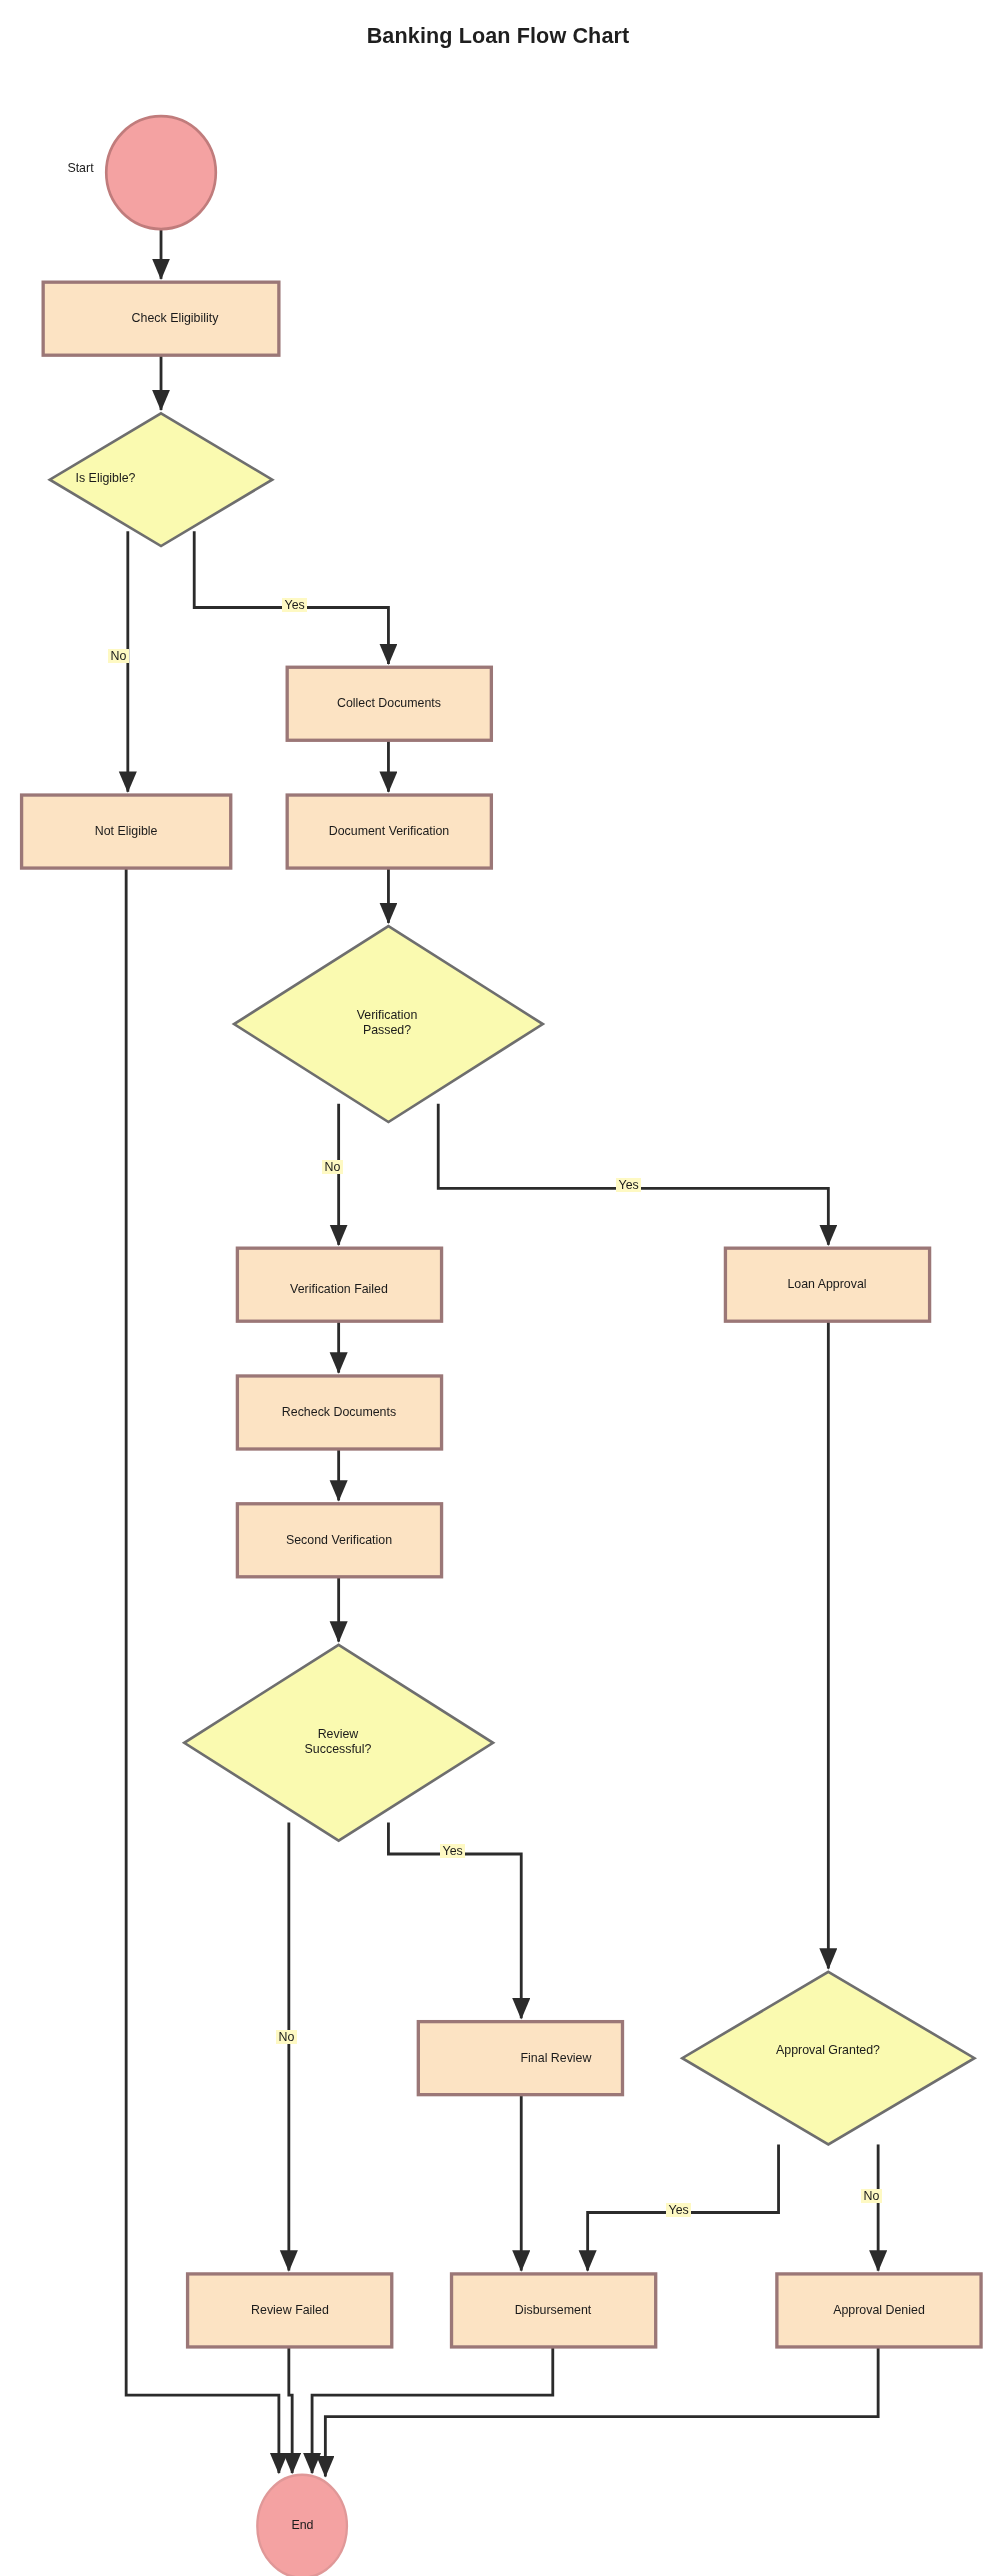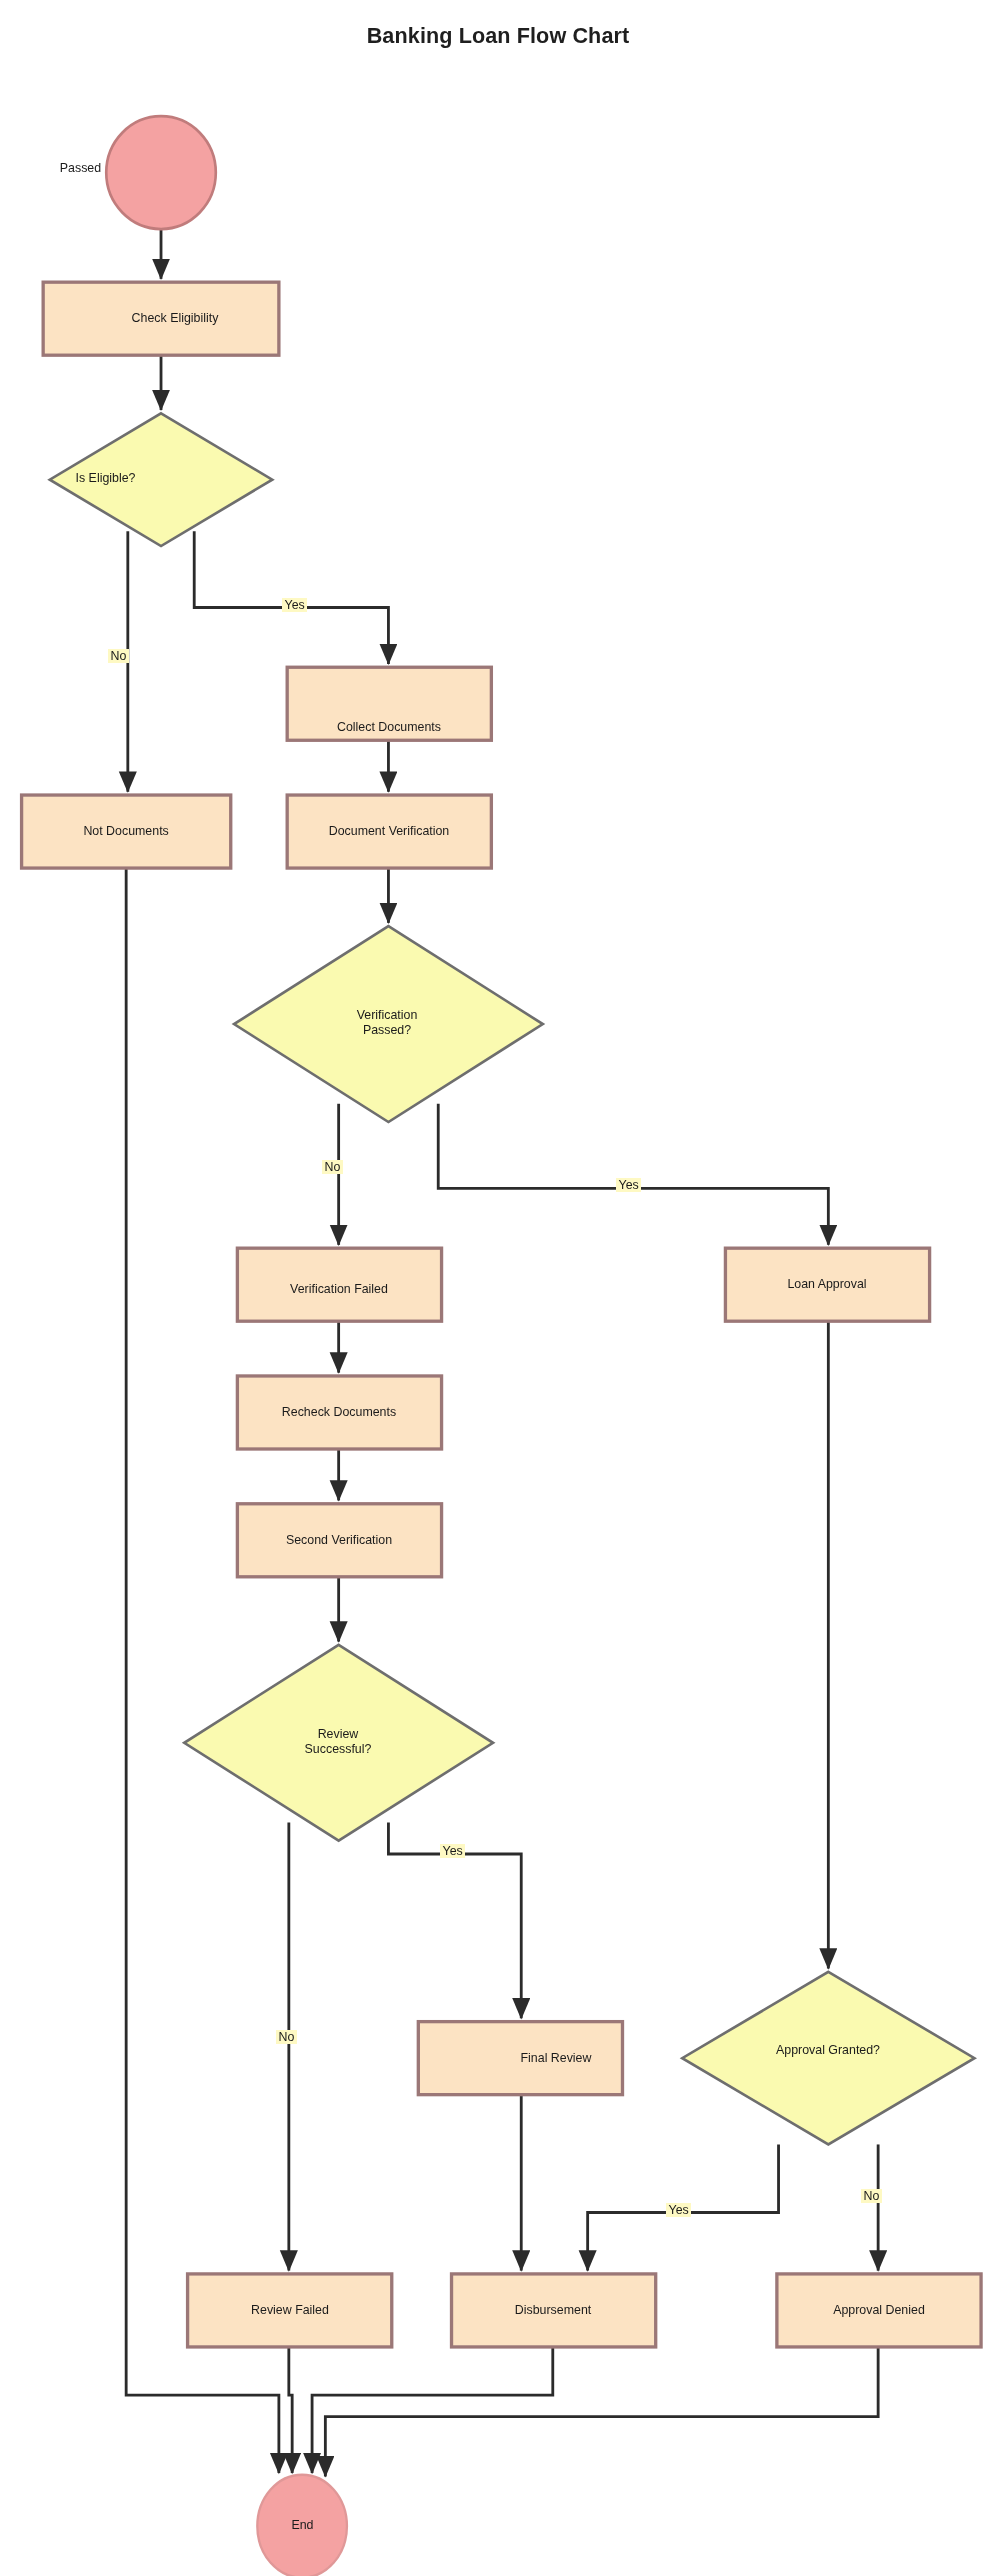--- a/index.html
+++ b/index.html
@@ -142,29 +142,29 @@
     <rect x="113" y="1370" width="123" height="44" fill="#FCE3C3" stroke="#9B7777" stroke-width="2"></rect>
 
     <rect x="272" y="1370" width="123" height="44" fill="#FCE3C3" stroke="#9B7777" stroke-width="2"></rect>
 
     <rect x="468" y="1370" width="123" height="44" fill="#FCE3C3" stroke="#9B7777" stroke-width="2"></rect>
 
     <ellipse cx="182" cy="1522" rx="27" ry="31" fill="#F4A2A2" stroke="#E09898" stroke-width="1.4"></ellipse>
   </g>
 </svg>
 
-<div class="node-label" style="left:53px; top:141px; width:55px; height:56px;">Passed</div>
+<div class="node-label" style="left:53px; top:141px; width:55px; height:56px;">Start</div>
 
 <div class="node-label" style="left:43px; top:282px; width:264px; height:73px;">Check Eligibility</div>
 
 <div class="node-label" style="left:50px; top:446px; width:111px; height:66px;">Is Eligible?</div>
 
-<div class="node-label" style="left:21.6px; top:795px; width:209px; height:73px;">Not Documents</div>
-
-<div class="node-label" style="left:287px; top:667px; width:204px; height:73px;margin-top:24px;">Collect Documents</div>
+<div class="node-label" style="left:21.6px; top:795px; width:209px; height:73px;">Not Eligible</div>
+
+<div class="node-label" style="left:287px; top:667px; width:204px; height:73px;">Collect Documents</div>
 
 <div class="node-label" style="left:287px; top:795px; width:204px; height:73px;">Document Verification</div>
 
 <div class="node-label" style="left:310px; top:974px; width:154px; height:98px;">Verification
 Passed?</div>
 
 <div class="node-label" style="left:237px; top:1248px; width:204px; height:83px;">Verification Failed</div>
 
 <div class="node-label" style="left:237px; top:1376px; width:204px; height:73px;">Recheck Documents</div>
 

